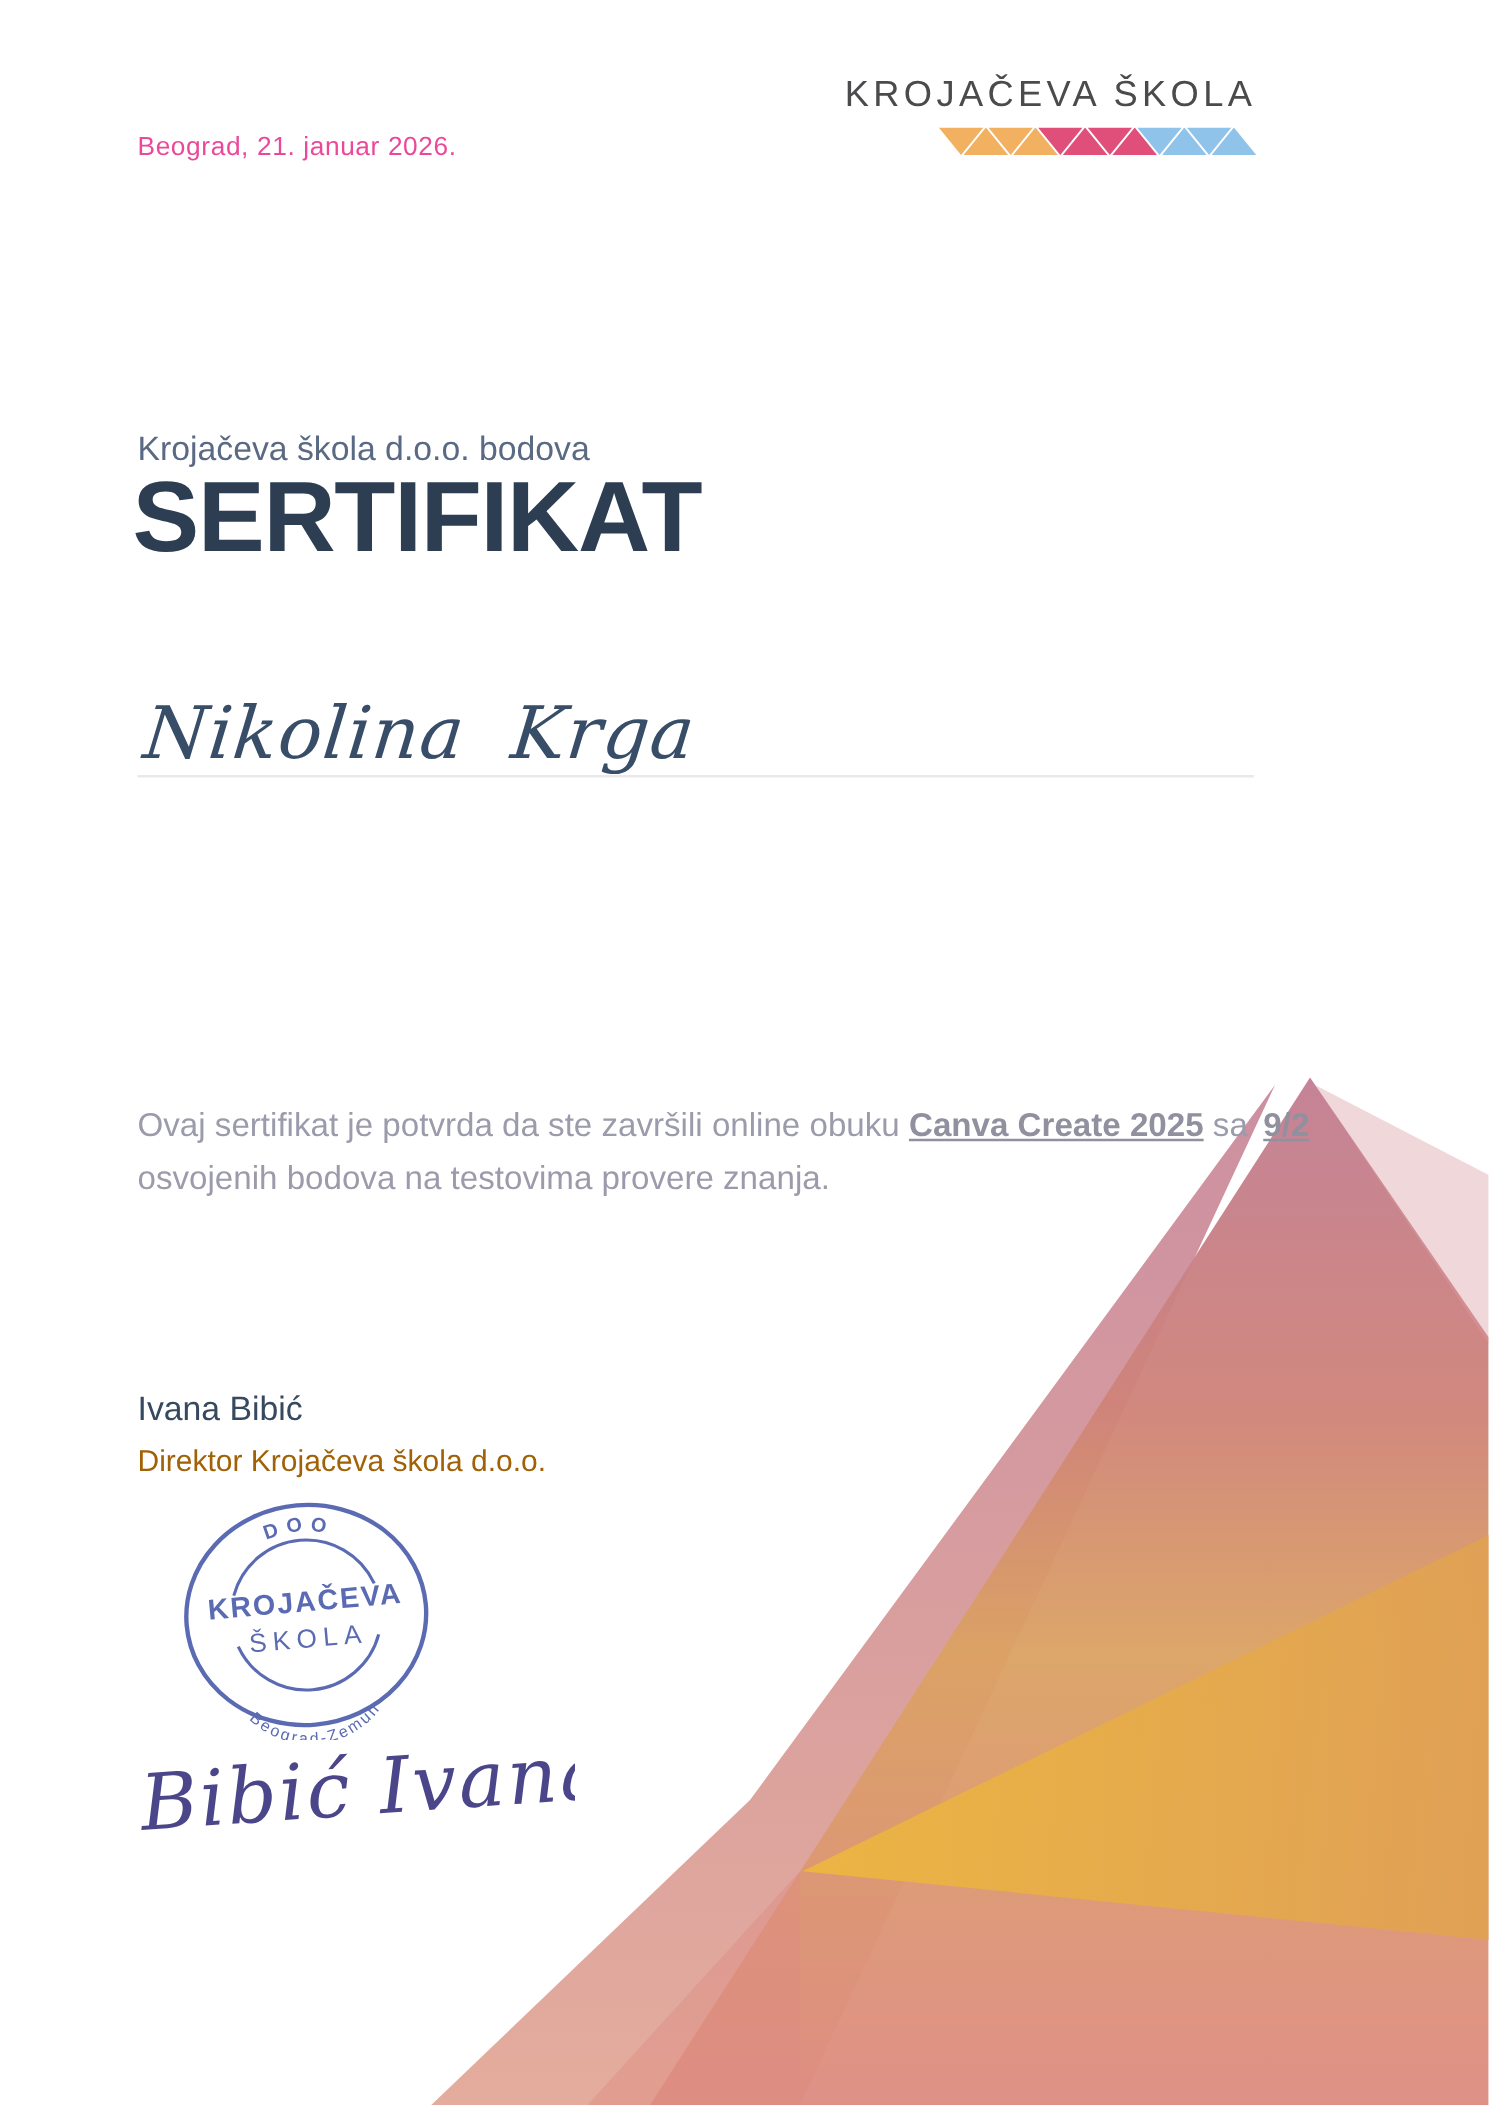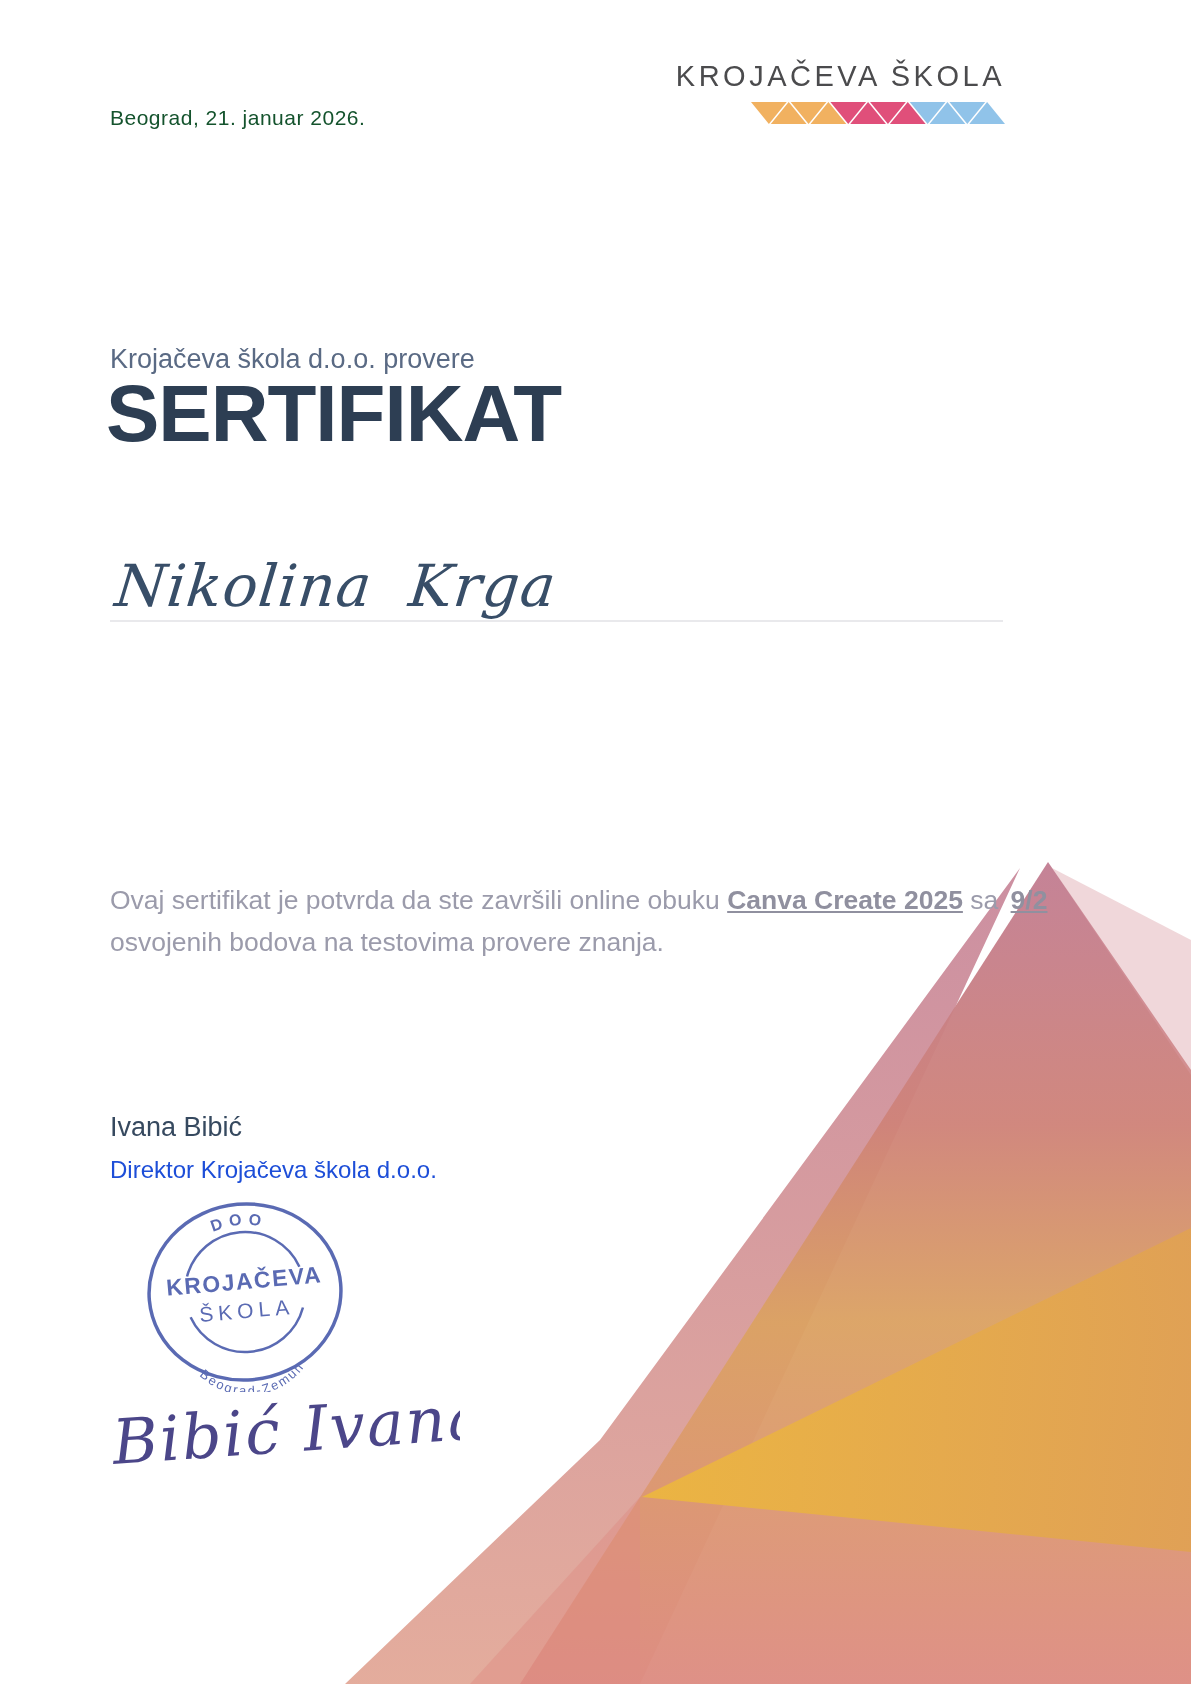--- a/index.html
+++ b/index.html
@@ -1,38 +1,38 @@
 <!DOCTYPE html>
 <html><head>
 <meta charset="utf-8">
 <style>
   html,body{margin:0;padding:0;background:#ffffff;}
   .page{
     position:relative;width:1191px;height:1684px;overflow:hidden;background:#ffffff;
     font-family:"Liberation Sans", sans-serif;
   }
   .abs{position:absolute;}
-  .date{left:110px;top:106px;font-size:21px;color:#14532d;letter-spacing:.5px;}
+  .date{left:110px;top:106px;font-size:21px;color:#ec4899;letter-spacing:.5px;}
   .logo{right:186px;top:60px;}
   .logo-text{font-size:29px;letter-spacing:3.5px;color:#4b4b4d;font-weight:400;white-space:nowrap;}
   .tri-band{display:block;margin:9px 0 0 auto;width:254px;height:22px;}
   .issuer{left:110px;top:344px;font-size:27px;color:#5a6a84;}
   .title{left:106px;top:368px;font-size:80px;font-weight:800;color:#2d3e53;letter-spacing:-1px;}
   .recipient{
     left:112px;top:552px;font-family:"DejaVu Serif", serif;font-style:italic;
     font-size:58px;color:#384e68;letter-spacing:1px;word-spacing:18px;
     transform:skewX(-6deg);transform-origin:left bottom;white-space:nowrap;
   }
   .name-line{left:110px;top:620px;width:893px;height:2px;background:#e9e9ec;}
   .congrats{left:110px;top:768px;font-size:41px;color:#32465e;letter-spacing:1px;}
   .body-text{left:110px;top:880px;width:946px;font-size:26.5px;line-height:1.58;color:#9b9bab;}
   .body-text b{font-weight:700;color:#90909f;text-decoration:underline;}
   .body-text .score{margin:0 5px;}
   .signer-name{left:110px;top:1112px;font-size:27px;color:#36495f;}
-  .signer-role{left:110px;top:1156px;font-size:24px;color:#1d4ed8;}
+  .signer-role{left:110px;top:1156px;font-size:24px;color:#a16207;}
   .stamp{left:133px;top:1192px;width:224px;height:200px;opacity:.85;}
   .signature{left:100px;top:1372px;width:360px;height:140px;}
   .decor{left:0;top:0;width:1191px;height:1684px;pointer-events:none;}
 </style>
 </head>
 <body>
 
 <div class="page">
 
   <svg class="abs decor" viewBox="0 0 1191 1684" preserveAspectRatio="none" aria-hidden="true">
@@ -72,21 +72,21 @@
       <polygon points="100,22 136,22 118,0" fill="#e04f7a"></polygon>
       <polygon points="120,0 156,0 138,22" fill="#e04f7a"></polygon>
       <polygon points="140,22 176,22 158,0" fill="#e04f7a"></polygon>
       <polygon points="160,0 196,0 178,22" fill="#90c3e9"></polygon>
       <polygon points="180,22 216,22 198,0" fill="#90c3e9"></polygon>
       <polygon points="200,0 236,0 218,22" fill="#90c3e9"></polygon>
       <polygon points="220,22 256,22 238,0" fill="#90c3e9"></polygon>
     </svg>
   </div>
 
-  <div class="abs issuer">Krojačeva škola d.o.o. provere</div>
+  <div class="abs issuer">Krojačeva škola d.o.o. bodova</div>
   <div class="abs title">SERTIFIKAT</div>
 
   <div class="abs recipient">Nikolina Krga</div>
   <div class="abs name-line"></div>
 
 
   <div class="abs body-text">
     <span>Ovaj sertifikat je potvrda da ste završili online obuku </span><b>Canva Create 2025</b><span> sa </span><b class="score">9/2</b><span> osvojenih bodova na testovima provere znanja.</span>
   </div>
 

